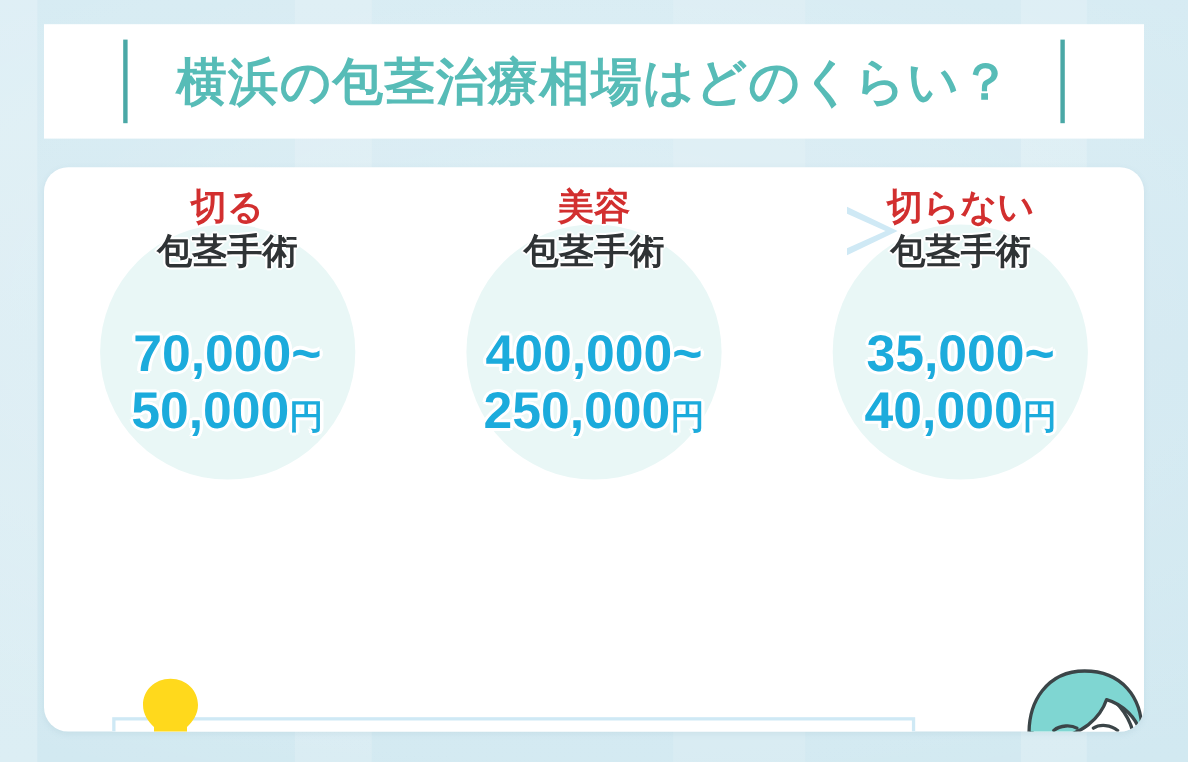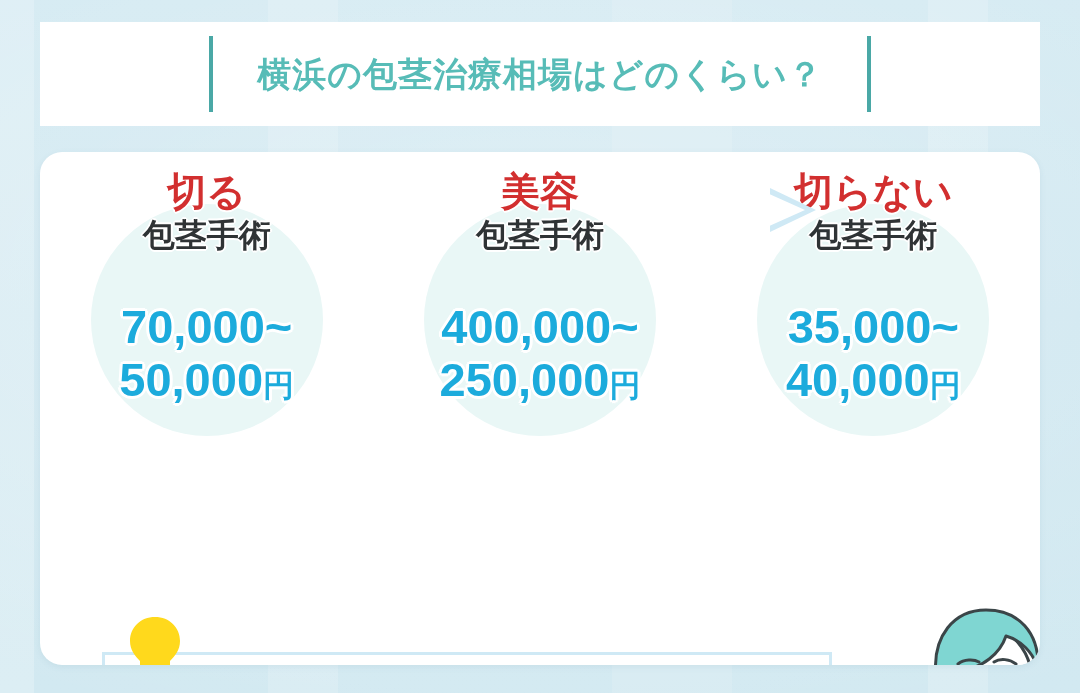--- a/index.html
+++ b/index.html
@@ -56,21 +56,21 @@
   }
   .title-rule {
     width: 4px;
     height: 76px;
     background: #4aa8a6;
     flex: 0 0 auto;
   }
   .title-rule.left  { margin-right: 44px; }
   .title-rule.right { margin-left: 44px; }
   .title-text {
-    font-size: 34px;
+    font-size: 46px;
     font-weight: 700;
     color: #57bcb7;
     letter-spacing: 1px;
     white-space: nowrap;
     line-height: 1;
   }
 
   
   .card {
     position: absolute;
@@ -108,21 +108,21 @@
     width: 232px;
     height: 232px;
     border-radius: 50%;
     background: #e9f7f6;
     z-index: 0;
   }
   .col-head {
     position: relative;
     z-index: 2;
     margin-top: 18px;
-    font-size: 39px;
+    font-size: 33px;
     font-weight: 700;
     color: #d22f2f;
     line-height: 1.12;
     white-space: nowrap;
     text-shadow:
        2px 0 0 #fff, -2px 0 0 #fff, 0 2px 0 #fff, 0 -2px 0 #fff,
        1px 1px 0 #fff, -1px -1px 0 #fff, 1px -1px 0 #fff, -1px 1px 0 #fff;
   }
   .col-sub {
     position: relative;

